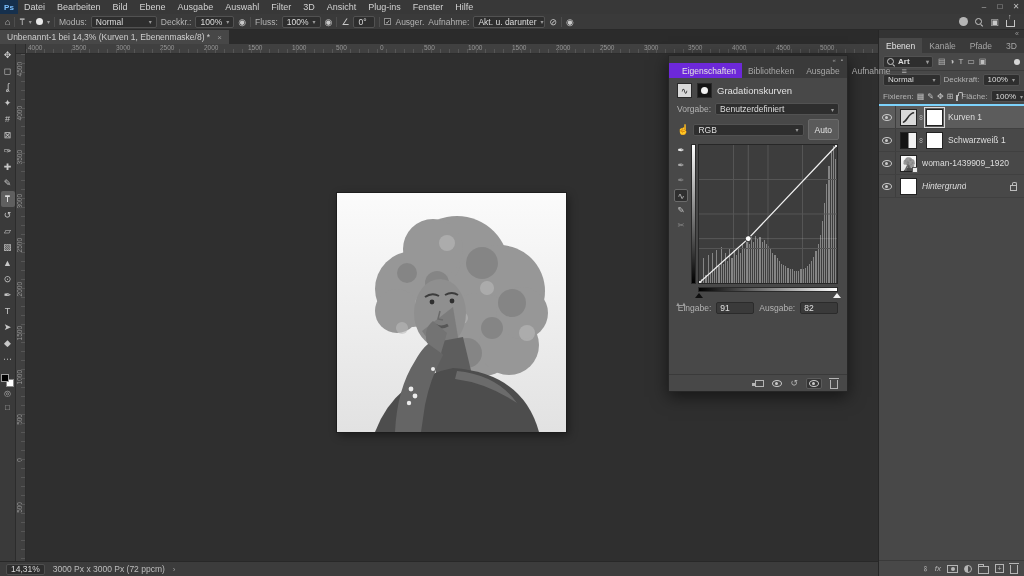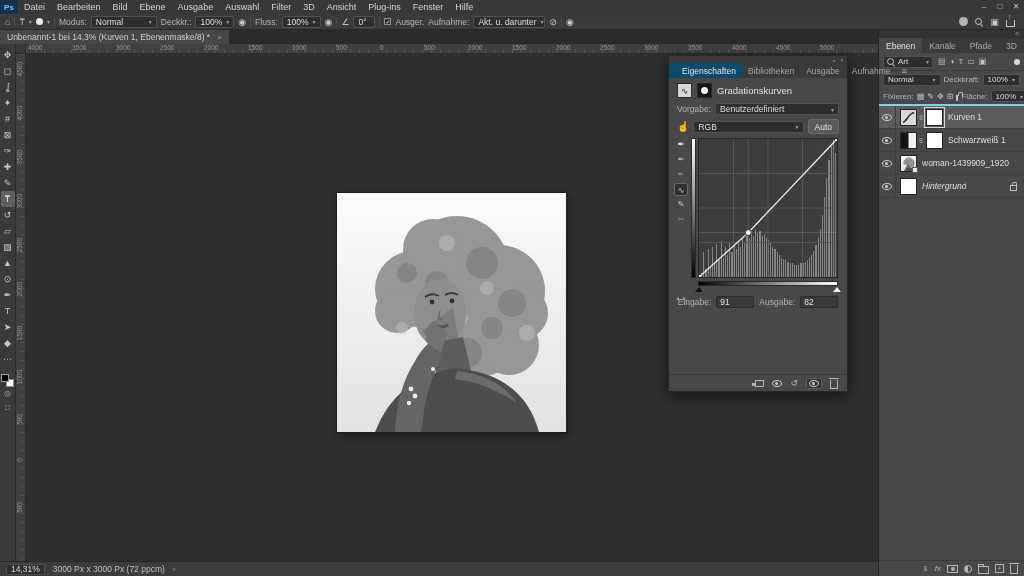--- a/index.html
+++ b/index.html
@@ -54,29 +54,29 @@
   #ruler-left::after{content:'';position:absolute;top:0;bottom:0;right:0;width:4px;background:repeating-linear-gradient(180deg,#565656 0 1px,transparent 1px 9px);}
   #ruler-left span{position:absolute;left:0px;font-size:6.5px;color:#969696;writing-mode:vertical-rl;transform:rotate(180deg);}
   #pasteboard{position:absolute;left:26px;top:54px;right:146px;bottom:15px;background:#2f2f2f;overflow:hidden;}
   .photo{position:absolute;left:311px;top:139px;width:229px;height:239px;box-shadow:0 0 0 1px #1d1d1d, 2px 3px 9px rgba(0,0,0,.45);}
 
   
   #props{position:absolute;left:668px;top:55px;width:180px;height:337px;background:#484848;border:1px solid #262626;box-shadow:0 5px 16px rgba(0,0,0,.55);z-index:20;display:flex;flex-direction:column;}
   .pgrip{height:7px;background:#3a3a3a;display:flex;justify-content:flex-end;align-items:center;gap:5px;padding:0 4px;font-size:6px;color:#9a9a9a;}
   .ptabs{height:15px;background:#3a3a3a;display:flex;align-items:stretch;font-size:8.5px;}
   .ptab{padding:0 6px;display:flex;align-items:center;color:#a6a6a6;}
-  .ptab.active{background:#0c4a6e;color:#e2e2e2;padding-left:13px;}
+  .ptab.active{background:#6d28d9;color:#e2e2e2;padding-left:13px;}
   .ptabs .ham{margin-left:auto;padding:0 5px;display:flex;align-items:center;color:#b0b0b0;font-size:9px;}
   .ptitle{display:flex;align-items:center;gap:5px;padding:5px 8px 3px 8px;font-size:9.5px;color:#e0e0e0;}
   .chip16{width:15px;height:15px;background:#d9d9d9;border:1px solid #2a2a2a;display:flex;align-items:center;justify-content:center;color:#222;font-size:9px;}
   .chip16.dark{background:#161616;}
   .chip16.dark::before{content:'';width:7px;height:7px;border-radius:50%;background:#f2f2f2;}
   .prow{display:flex;align-items:center;gap:4px;padding:2px 8px;font-size:8.5px;color:#b3b3b3;}
   .prow .well{flex:1;}
-  .autobtn{background:#5a5a5a;border:1px solid #6a6a6a;border-radius:2px;height:15px;padding:0 6px;font-size:8.5px;color:#e3e3e3;display:flex;align-items:center;}
+  .autobtn{background:#5a5a5a;border:1px solid #6a6a6a;border-radius:2px;height:21px;padding:0 6px;font-size:8.5px;color:#e3e3e3;display:flex;align-items:center;}
   #curvearea{position:relative;height:152px;margin-top:2px;}
   #cicons{position:absolute;left:3px;top:0;width:18px;display:flex;flex-direction:column;align-items:center;gap:2px;}
   .ci{width:14px;height:13px;line-height:13px;text-align:center;font-size:8.5px;color:#c5c5c5;}
   .ci.sel{background:#2f2f2f;border:1px solid #6b6b6b;border-radius:2px;}
   #vgrad{position:absolute;left:22px;top:0;width:5px;height:140px;background:linear-gradient(#ffffff,#000000);border:1px solid #2a2a2a;}
   #cgrid{position:absolute;left:29px;top:0;width:140px;height:140px;background:#3d3d3d;border:1px solid #272727;}
   #histogram{position:absolute;left:0;top:0;width:138px;height:138px;display:flex;align-items:flex-end;overflow:hidden;}
   .hbar{flex:1;background:#979797;opacity:.8;margin-right:1px;}
   #curveSvg{position:absolute;left:0;top:0;}
   #hgrad{position:absolute;left:29px;top:143px;width:140px;height:5px;background:linear-gradient(90deg,#000,#fff);border:1px solid #2a2a2a;}
@@ -110,21 +110,21 @@
   .eyebox{background:#353535;border:1px solid #5c5c5c;border-radius:2px;padding:1px 2px;display:inline-flex;}
 
   
   #dock{position:absolute;right:0;top:30px;width:146px;bottom:0;background:#484848;border-left:1px solid #262626;display:flex;flex-direction:column;z-index:8;}
   .dock-collapse{height:8px;background:#333333;display:flex;justify-content:flex-end;align-items:center;padding:0 5px;color:#9a9a9a;font-size:7px;line-height:8px;}
   .dtabs{height:15px;background:#3a3a3a;display:flex;align-items:stretch;font-size:8.5px;}
   .dtab{padding:0 7px;display:flex;align-items:center;color:#a6a6a6;}
   .dtab.active{background:#484848;color:#e3e3e3;}
   .dtabs .ham{margin-left:auto;padding:0 5px;display:flex;align-items:center;color:#b0b0b0;font-size:9px;}
   .filter-row{height:18px;display:flex;align-items:center;gap:3px;padding:0 4px;border-bottom:1px solid #3b3b3b;font-size:8px;}
-  .searchwell{background:#2e2e2e;border:1px solid #525252;border-radius:2px;height:12px;display:flex;align-items:center;gap:3px;padding:0 3px;width:50px;color:#dedede;font-size:8px;}
+  .searchwell{background:#2e2e2e;border:1px solid #525252;border-radius:2px;height:12px;display:flex;align-items:center;gap:3px;padding:0 3px;width:50px;color:#dedede;font-size:8px;font-weight:bold;}
   .ficon{font-size:8px;color:#bfbfbf;}
   .pin{width:6px;height:6px;border-radius:50%;background:#d8d8d8;margin-left:2px;}
   .blend-row{height:17px;display:flex;align-items:center;gap:3px;padding:0 4px;font-size:8px;color:#b3b3b3;}
   .lock-row{height:16px;display:flex;align-items:center;gap:3px;padding:0 4px;font-size:8px;color:#b3b3b3;}
   .lk{font-size:8px;color:#bfbfbf;}
   #layer-list{border-top:2px solid #7dd3fc;}
   .lrow{height:23px;display:flex;align-items:center;border-bottom:1px solid #404040;padding-right:3px;position:relative;}
   .lrow.sel{background:#5c5c5c;}
   .eyecell{width:17px;align-self:stretch;border-right:1px solid #3e3e3e;display:flex;align-items:center;justify-content:center;}
   .chipwrap{position:relative;width:17px;height:17px;margin-left:4px;flex:0 0 auto;}

